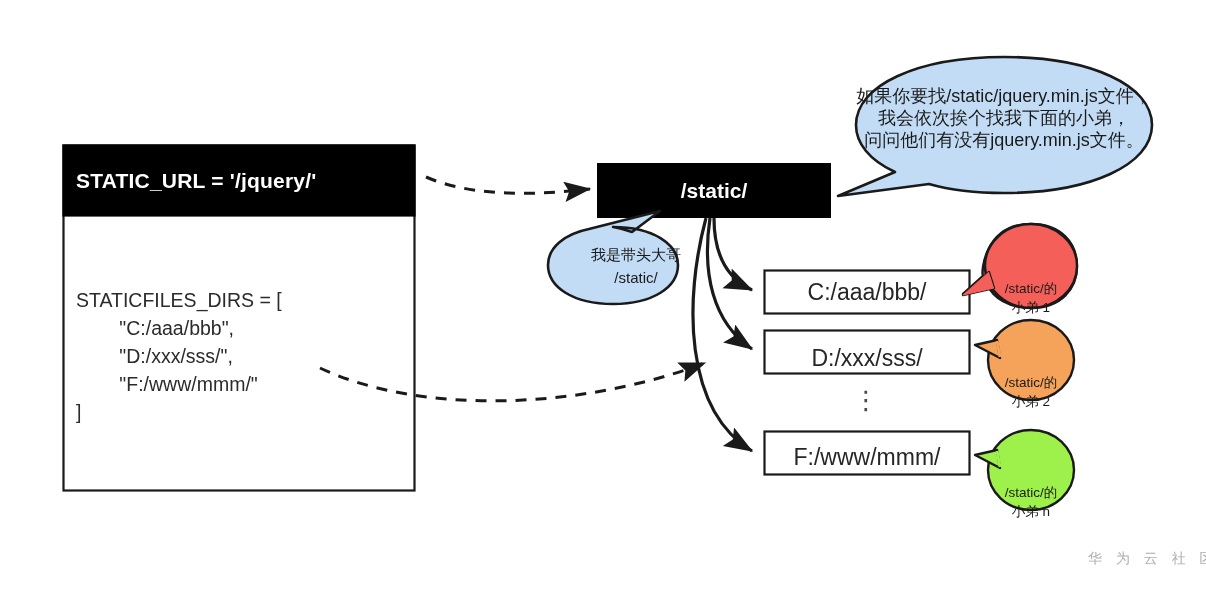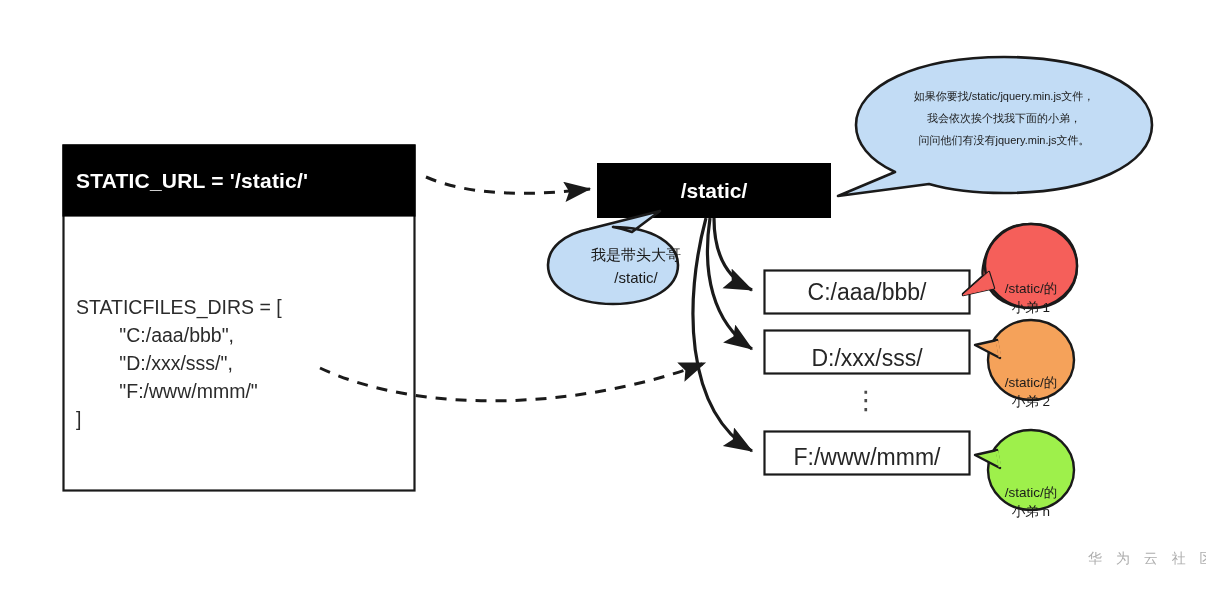--- a/index.html
+++ b/index.html
@@ -55,21 +55,21 @@
   
   .pathbox-text {
     color: #262626;
     font-size: 23px;
     white-space: nowrap;
   }
 
   
   .bubble-text {
     color: #1a1a1a;
-    font-size: 11px;
+    font-size: 18px;
     line-height: 22px;
     text-align: center;
     white-space: pre-line;
   }
   .bubble-text-small {
     color: #1a1a1a;
     font-size: 15px;
     line-height: 23px;
     text-align: center;
     white-space: pre-line;
@@ -169,23 +169,23 @@
       <path d="M997,341 L1000,357" stroke="#f5a25a" stroke-width="3"></path>
     </g>
 
     <g>
       <ellipse cx="1031" cy="470" rx="43" ry="40" fill="#9ef04b" stroke="#1a1a1a" stroke-width="2.4"></ellipse>
       <path d="M997,450 L975,455 L1000,468 Z" fill="#9ef04b" stroke="#1a1a1a" stroke-width="2.4" stroke-linejoin="round"></path>
       <path d="M997,451 L1000,467" stroke="#9ef04b" stroke-width="3"></path>
     </g>
   </svg>
 
-  <div class="htmltext panel-header-text" style="left:76px; top:169px;">STATIC_URL = '/static/'</div>
-
-  <div class="htmltext code-block" style="left:76px; top:293px;">STATICFILES_DIRS = [
+  <div class="htmltext panel-header-text" style="left:76px; top:169px;">STATIC_URL = '/jquery/'</div>
+
+  <div class="htmltext code-block" style="left:76px; top:286px;">STATICFILES_DIRS = [
         "C:/aaa/bbb",
         "D:/xxx/sss/",
         "F:/www/mmm/"
 ]</div>
 
   <div class="htmltext center-box node-static-text" style="left:598px; top:164px; width:232px; height:53px;">/static/</div>
 
   <div class="htmltext bubble-text" style="left:856px; top:85px; width:296px;">如果你要找/static/jquery.min.js文件，
 我会依次挨个找我下面的小弟，
 问问他们有没有jquery.min.js文件。</div>

